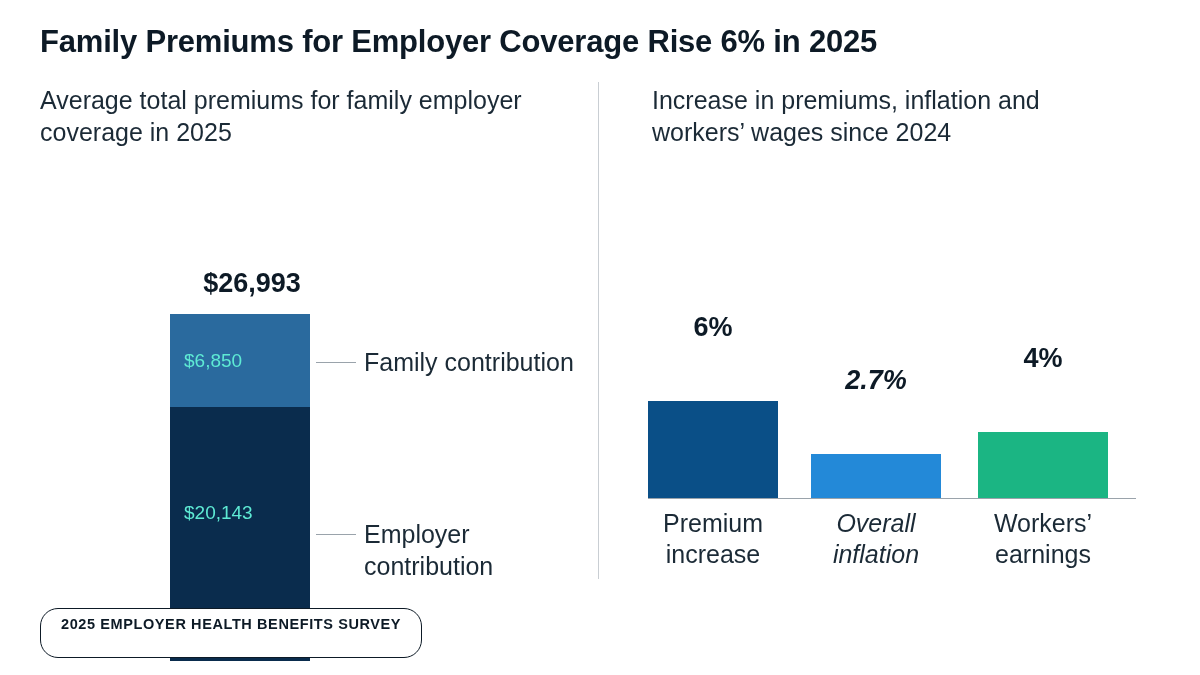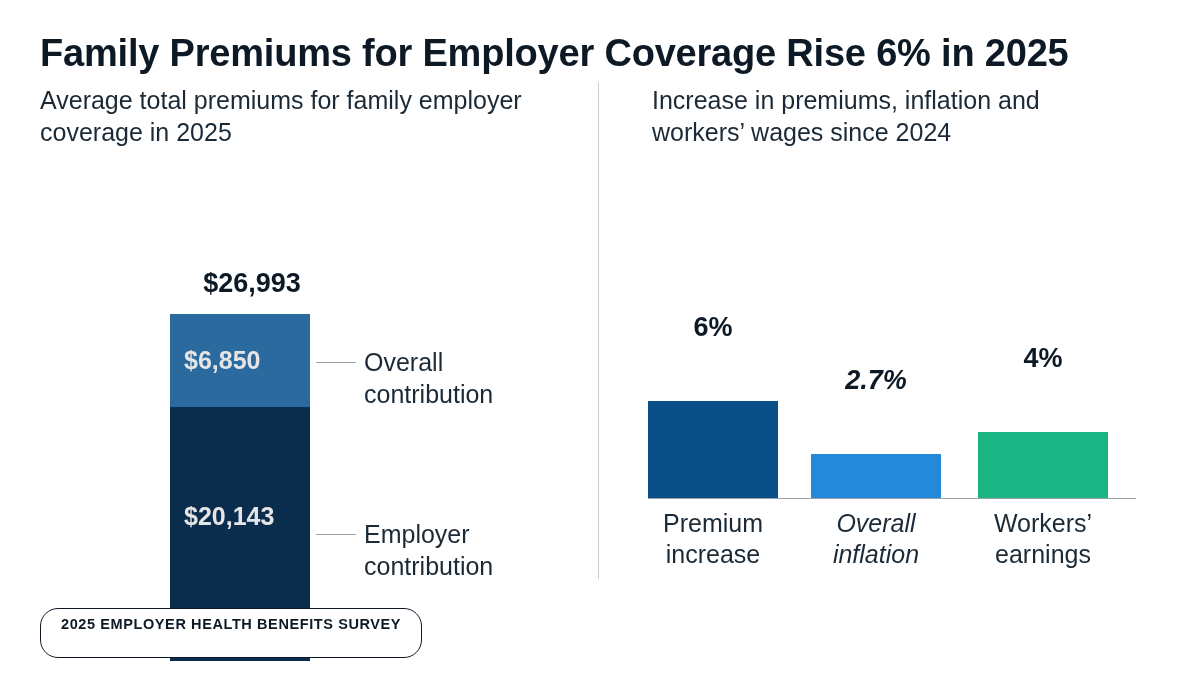--- a/index.html
+++ b/index.html
@@ -17,26 +17,25 @@
     height: 675px;
     background: #ffffff;
   }
 
   
   .title {
     position: absolute;
     left: 40px;
     top: 24px;
     width: 1110px;
-    font-size: 38px;
+    font-size: 31px;
     font-weight: bold;
     letter-spacing: -0.2px;
     color: #0d1a26;
     line-height: 1.15;
-    margin-top: 8px;
   }
 
   
   .divider {
     position: absolute;
     left: 598px;
     top: 82px;
     width: 1px;
     height: 497px;
     background: #c9ced3;
@@ -88,23 +87,23 @@
   }
   .seg-worker {
     background: #2a6a9e;
     height: 93px;
   }
   .seg-employer {
     background: #0a2c4d;
     height: 254px;
   }
   .seg-value {
-    color: #e5e5e5;
-    font-size: 25px;
-    font-weight: bold;
+    color: #5eead4;
+    font-size: 19px;
+    font-weight: normal;
     padding-left: 14px;
   }
   .seg-employer .seg-value { position: absolute; top: 95px; left: 0; padding-left: 14px; }
 
   .leader {
     position: absolute;
     background: #9aa3ab;
     height: 1px;
   }
   .leader-worker { left: 184px; top: 94px; width: 40px; }
@@ -222,21 +221,21 @@
           <span class="seg-value">$6,850</span>
         </div>
         <div class="seg seg-employer">
           <span class="seg-value">$20,143</span>
         </div>
       </div>
 
       <div class="leader leader-worker"></div>
       <div class="leader leader-employer"></div>
 
-      <div class="callout callout-worker">Overall contribution</div>
+      <div class="callout callout-worker">Family contribution</div>
       <div class="callout callout-employer">Employer contribution</div>
     </div>
   </div>
 
   <div class="panel-right">
     <div class="subtitle">Increase in premiums, inflation and workers’ wages since 2024</div>
 
     <div class="group-chart">
       <div class="axis-line"></div>
 

